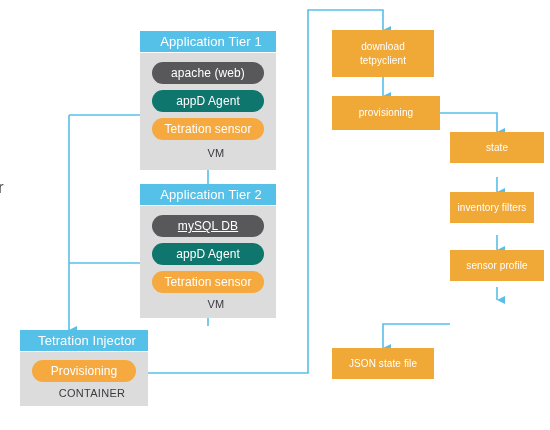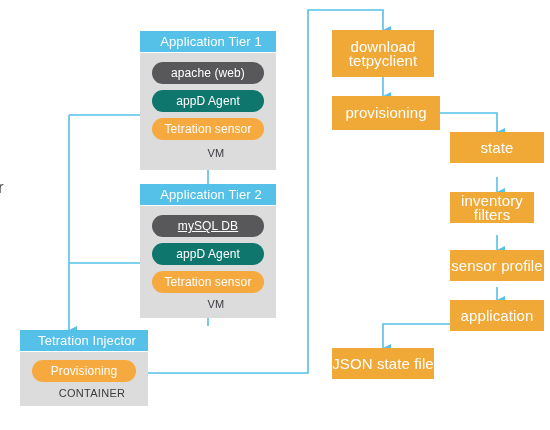--- a/index.html
+++ b/index.html
@@ -42,21 +42,21 @@
   .vm-label{
     text-align:center;font-size:11px;color:#3b3b40;
     letter-spacing:.3px;
     padding-left:16px;
   }
 
   
   .flowbox{
     background:#f0a837;color:#ffffff;
     display:flex;align-items:center;justify-content:center;
-    text-align:center;font-size:15px;line-height:14px;
+    text-align:center;font-size:10px;line-height:14px;
     letter-spacing:.1px;
   }
 
   .edge-text{
     position:absolute;font-size:17px;color:#4a4a4a;
     font-family:"Liberation Sans", sans-serif;
   }
 </style>
 </head>
 <body>
@@ -145,21 +145,18 @@
   </div>
 
   <div class="node flowbox" style="left:450px;top:192px;width:84px;height:31px;">
     <span>inventory filters</span>
   </div>
 
   <div class="node flowbox" style="left:450px;top:250px;width:94px;height:31px;">
     <span>sensor profile</span>
   </div>
 
-  <div class="node flowbox" style="left:450px;top:300px;width:94px;height:31px;">
-    <span>application</span>
-  </div>
 
   <div class="node flowbox" style="left:332px;top:348px;width:102px;height:31px;">
     <span>JSON state file</span>
   </div>
 
 </div>
 
 </body></html>

